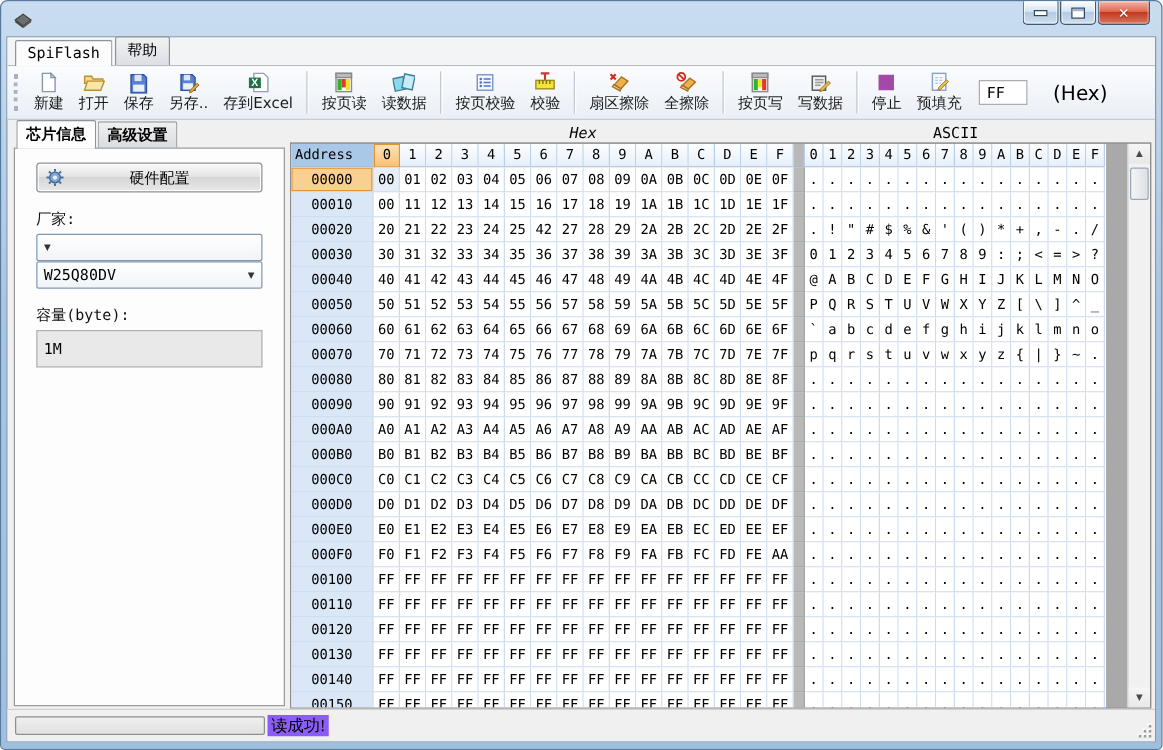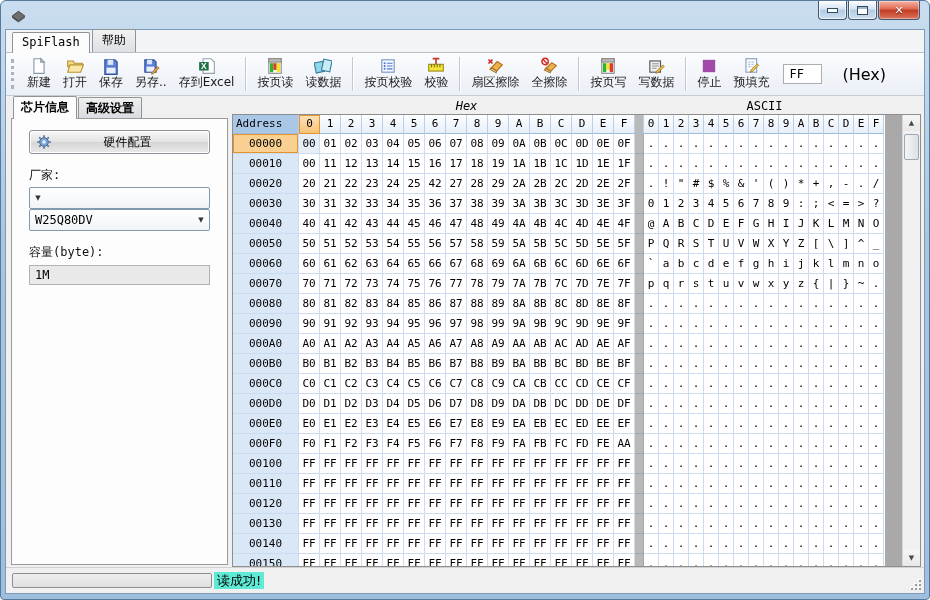--- a/index.html
+++ b/index.html
@@ -56,21 +56,21 @@
   .hw-btn{width:100%;height:24px;display:flex;align-items:center;border:1px solid #8D9199;
     border-radius:3px;background:linear-gradient(#F9F9F9,#E3E3E3 49%,#D5D5D5 50%,#E9E9E9);
     box-shadow:inset 0 0 0 1px #fff;cursor:default;box-sizing:border-box;padding:0 6px;}
   .hw-btn .hw-label{flex:1;text-align:center;font-size:12px;}
   .fld-label{font:12px "DejaVu Sans Mono","DejaVu Sans",monospace;margin:13px 0 3px;color:#111;}
   .combo{height:22px;border:1px solid #8399AE;border-radius:2px;background:linear-gradient(#FFF,#F1F4F7);
     display:flex;align-items:center;cursor:default;box-sizing:border-box;}
   .combo-value{flex:1;font:12px "DejaVu Sans Mono",monospace;padding-left:5px;color:#000;}
   .combo-arrow{width:16px;align-self:stretch;display:flex;align-items:center;justify-content:center;
     font-size:7px;color:#333;}
-  .cap-input{width:100%;height:20px;border:1px solid #B2B2B2;background:#E9E9E9;
+  .cap-input{width:100%;height:30px;border:1px solid #B2B2B2;background:#E9E9E9;
     font:12px "DejaVu Sans Mono",monospace;padding:0 0 0 5px;box-sizing:border-box;color:#000;}
   
   .hex-area{flex:1;display:flex;flex-direction:column;min-width:0;margin:3px 3px 0 2px;}
   .section-labels{height:15px;display:flex;flex:0 0 auto;
     font:12px "DejaVu Sans Mono",monospace;color:#000;}
   .sl-spacer{width:66px;}
   .sl-hex{width:337px;text-align:center;font-style:italic;}
   .sl-sep{width:9px;}
   .sl-ascii{width:241px;text-align:center;}
   .table-wrap{flex:1;border:1px solid #8E8E8E;background:#A9A9A9;display:flex;min-height:0;overflow:hidden;}
@@ -1181,21 +1181,21 @@
             <div class="vs-btn">▲</div>
             <div class="vs-thumb"></div>
             <div class="vs-btn">▼</div>
           </div>
         </div>
       </div>
     </div>
 
     <div class="statusbar">
       <div class="progress"></div>
-      <span class="status-label" id="status-label" style="background: #5eead4;">读成功!</span>
+      <span class="status-label" id="status-label" style="background: #8b5cf6; font-family: Liberation Serif, serif;">读成功!</span>
       <div class="resize-grip">
         <i style="right:0;bottom:0"></i>
           <i style="right:4px;bottom:0"></i>
           <i style="right:8px;bottom:0"></i>
         <i style="right:0;bottom:4px"></i>
           <i style="right:4px;bottom:4px"></i>
           <i style="right:0;bottom:8px"></i>
       </div>
     </div>
   </div>

